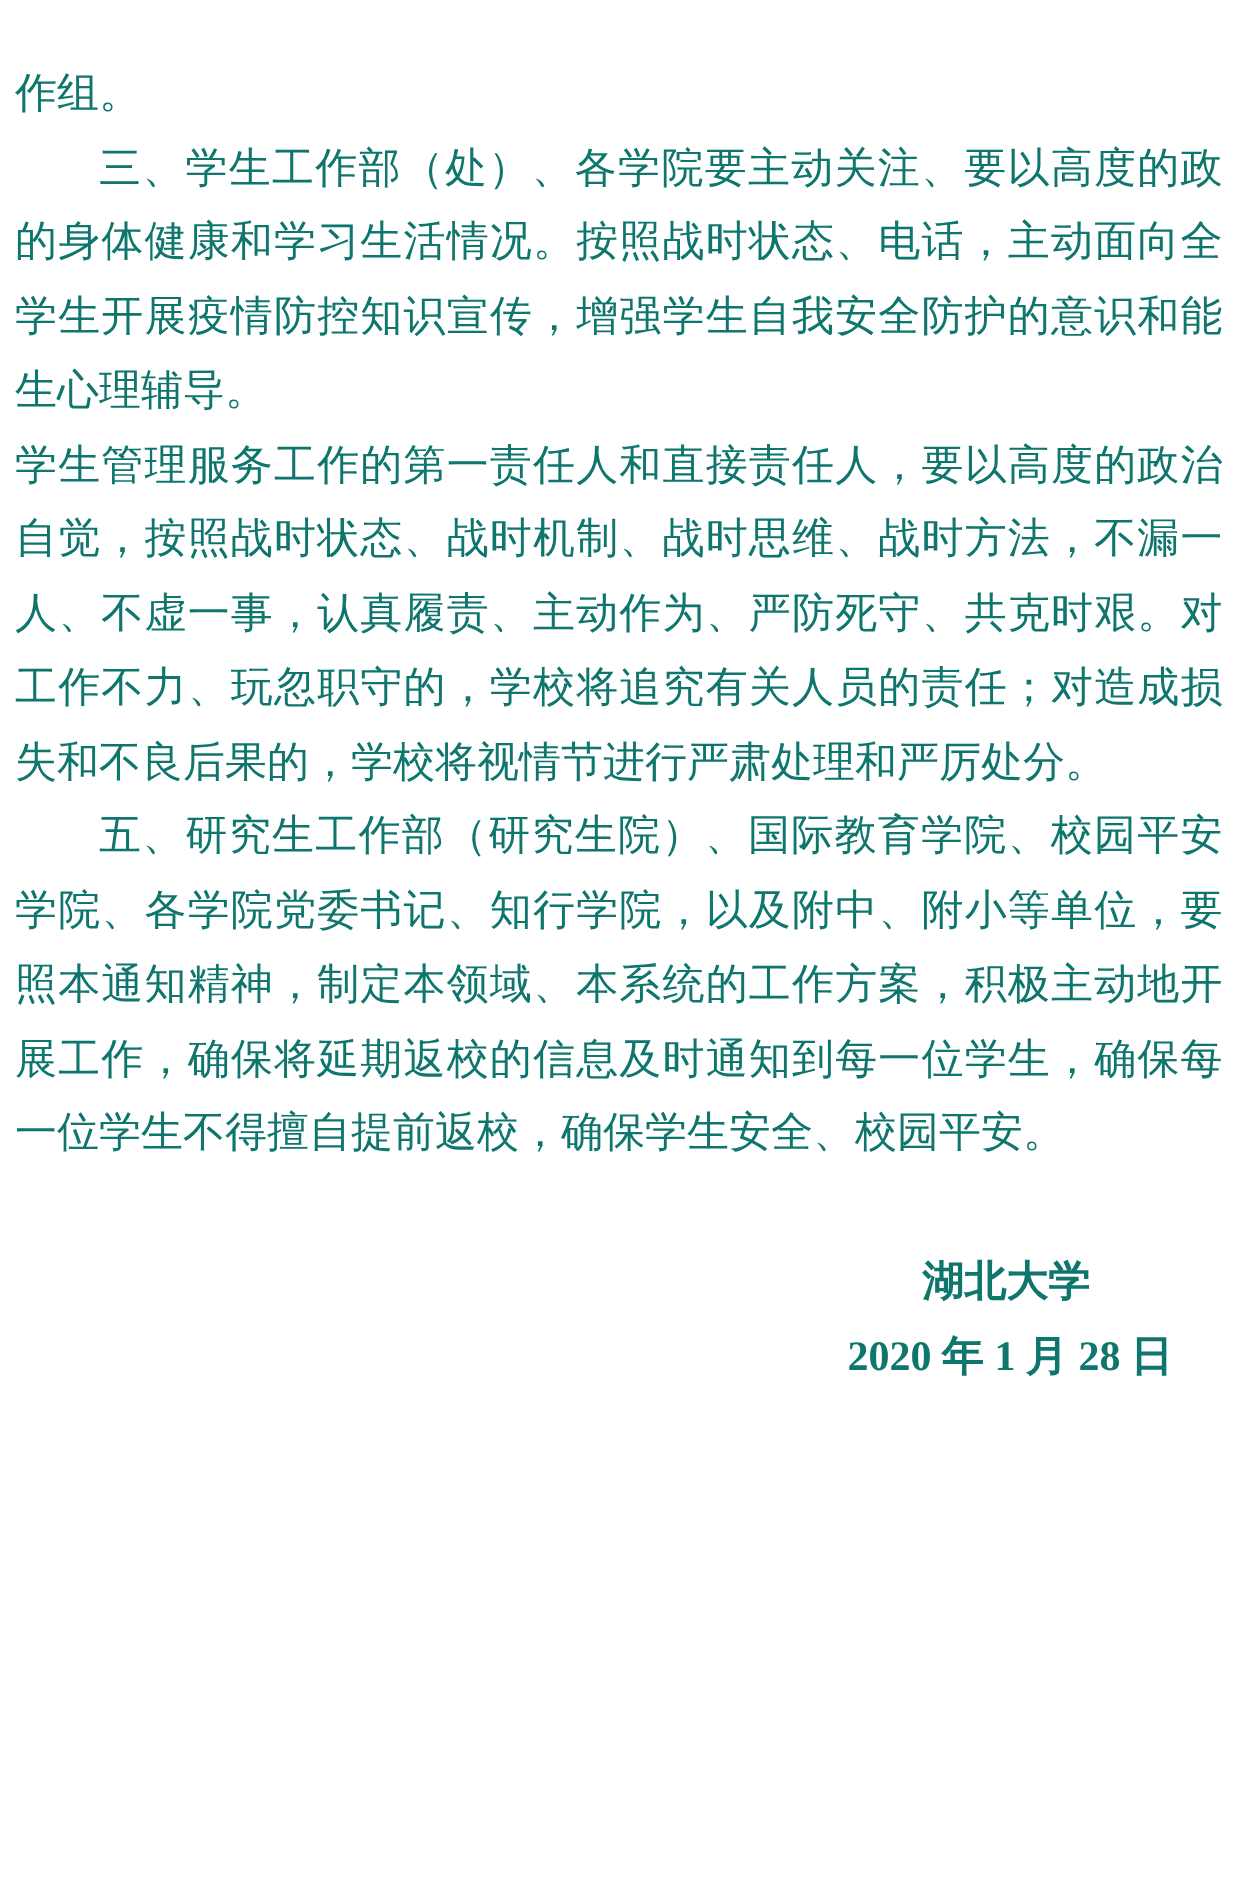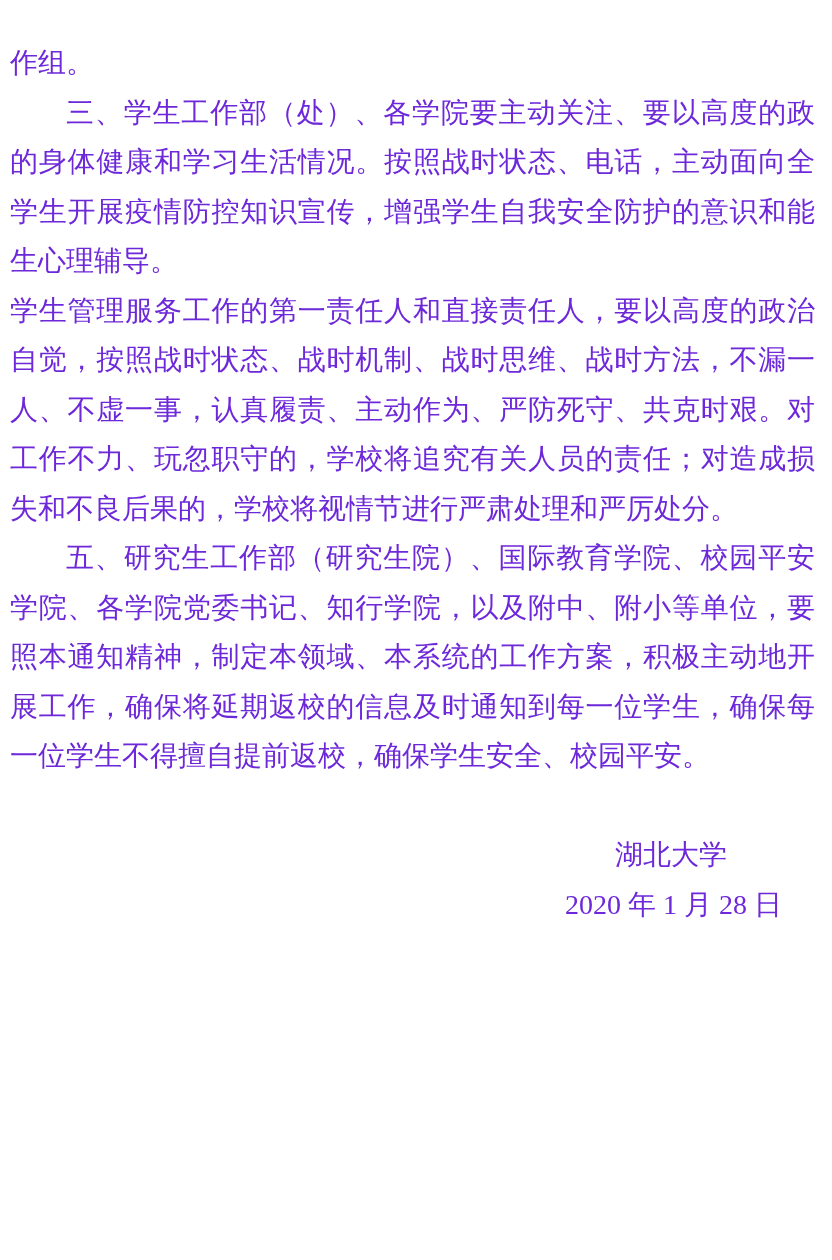--- a/index.html
+++ b/index.html
@@ -9,21 +9,21 @@
   }
   .page {
     position: relative;
     width: 832px;
     height: 1260px;
     background: #ffffff;
     box-sizing: border-box;
     padding: 38px 17px 0 10px;
     font-family: "Liberation Serif", "DejaVu Serif", serif;
     font-size: 28px;
-    color: #6d28d9;
+    color: #0f766e;
     overflow: hidden;
     border-radius: 15px;
   }
   .doc-body {
     width: 100%;
   }
   .para {
     margin: 0;
     padding: 0;
   }
@@ -41,20 +41,21 @@
     text-justify: inter-character;
   }
   .line.last {
     text-align: left;
   }
   .line.indent {
     text-indent: 2em;
   }
   .signature-block {
     margin-top: 49.5px; 
+    font-weight: bold;
   }
   .sig-line {
     height: 49.5px;
     line-height: 49.5px;
     text-align: right;
   }
   .sig-name { padding-right: 88px; }
   .sig-date { padding-right: 33px; }
 </style>
 </head>

